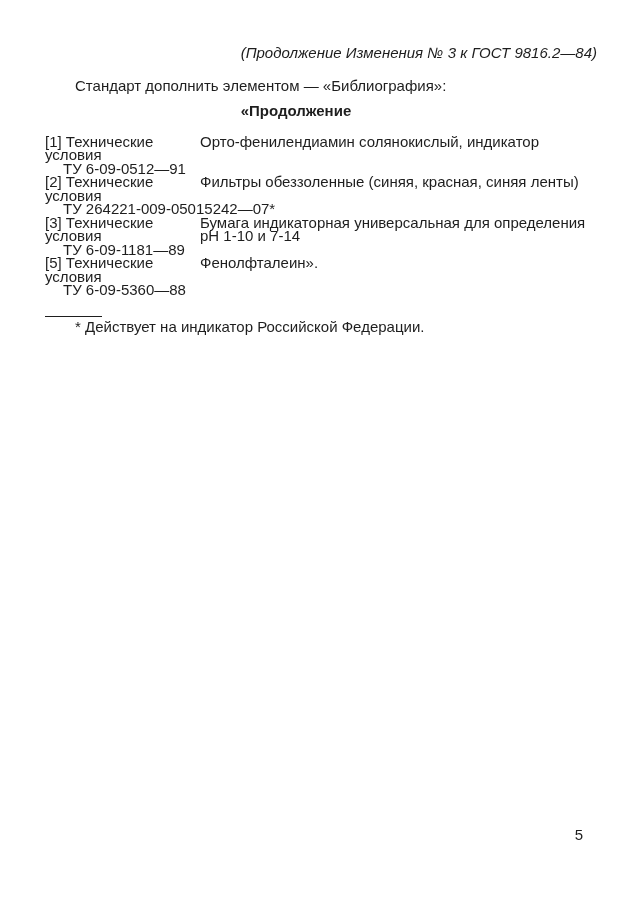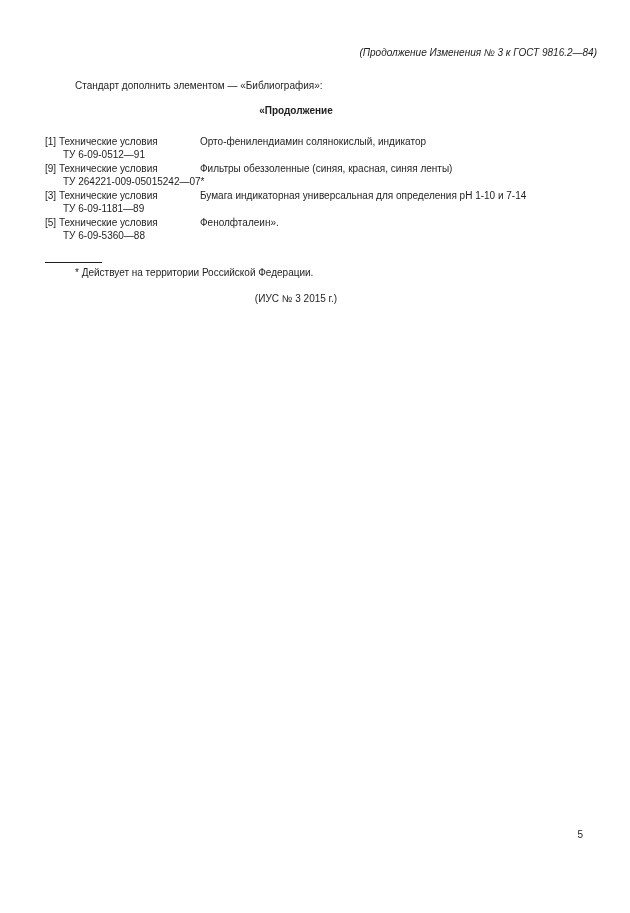--- a/index.html
+++ b/index.html
@@ -6,21 +6,21 @@
     margin: 0;
     padding: 0;
     background: #ffffff;
   }
   .page {
     position: relative;
     width: 630px;
     height: 913px;
     background: #ffffff;
     font-family: "Liberation Sans", "DejaVu Sans", sans-serif;
-    font-size: 10px;
+    font-size: 15px;
     line-height: 13.5px;
     color: #1e1e1e;
     overflow: hidden;
   }
   .header-note {
     margin: 46px 33px 0 45px;
     text-align: right;
     font-style: italic;
   }
   .intro {
@@ -85,21 +85,21 @@
     <div class="bib-entry">
       <div class="bib-line1">
         <span class="bib-left">[1] Технические условия</span>
         <span class="bib-desc">Орто-фенилендиамин солянокислый, индикатор</span>
       </div>
       <div class="bib-doc">ТУ 6-09-0512—91</div>
     </div>
 
     <div class="bib-entry">
       <div class="bib-line1">
-        <span class="bib-left">[9] Технические условия</span>
+        <span class="bib-left">[2] Технические условия</span>
         <span class="bib-desc">Фильтры обеззоленные (синяя, красная, синяя ленты)</span>
       </div>
       <div class="bib-doc">ТУ 264221-009-05015242—07*</div>
     </div>
 
     <div class="bib-entry">
       <div class="bib-line1">
         <span class="bib-left">[3] Технические условия</span>
         <span class="bib-desc">Бумага индикаторная универсальная для определения pH 1-10 и 7-14</span>
       </div>
@@ -111,19 +111,18 @@
         <span class="bib-left">[5] Технические условия</span>
         <span class="bib-desc">Фенолфталеин».</span>
       </div>
       <div class="bib-doc">ТУ 6-09-5360—88</div>
     </div>
 
   </div>
 
   <div class="footnote-rule"></div>
 
-  <div class="footnote">* Действует на территории Российской Федерации.</div>
+  <div class="footnote">* Действует на индикатор Российской Федерации.</div>
 
-  <div class="ius-note">(ИУС № 3 2015 г.)</div>
 
   <div class="page-number">5</div>
 
 </div>
 
 </body></html>

